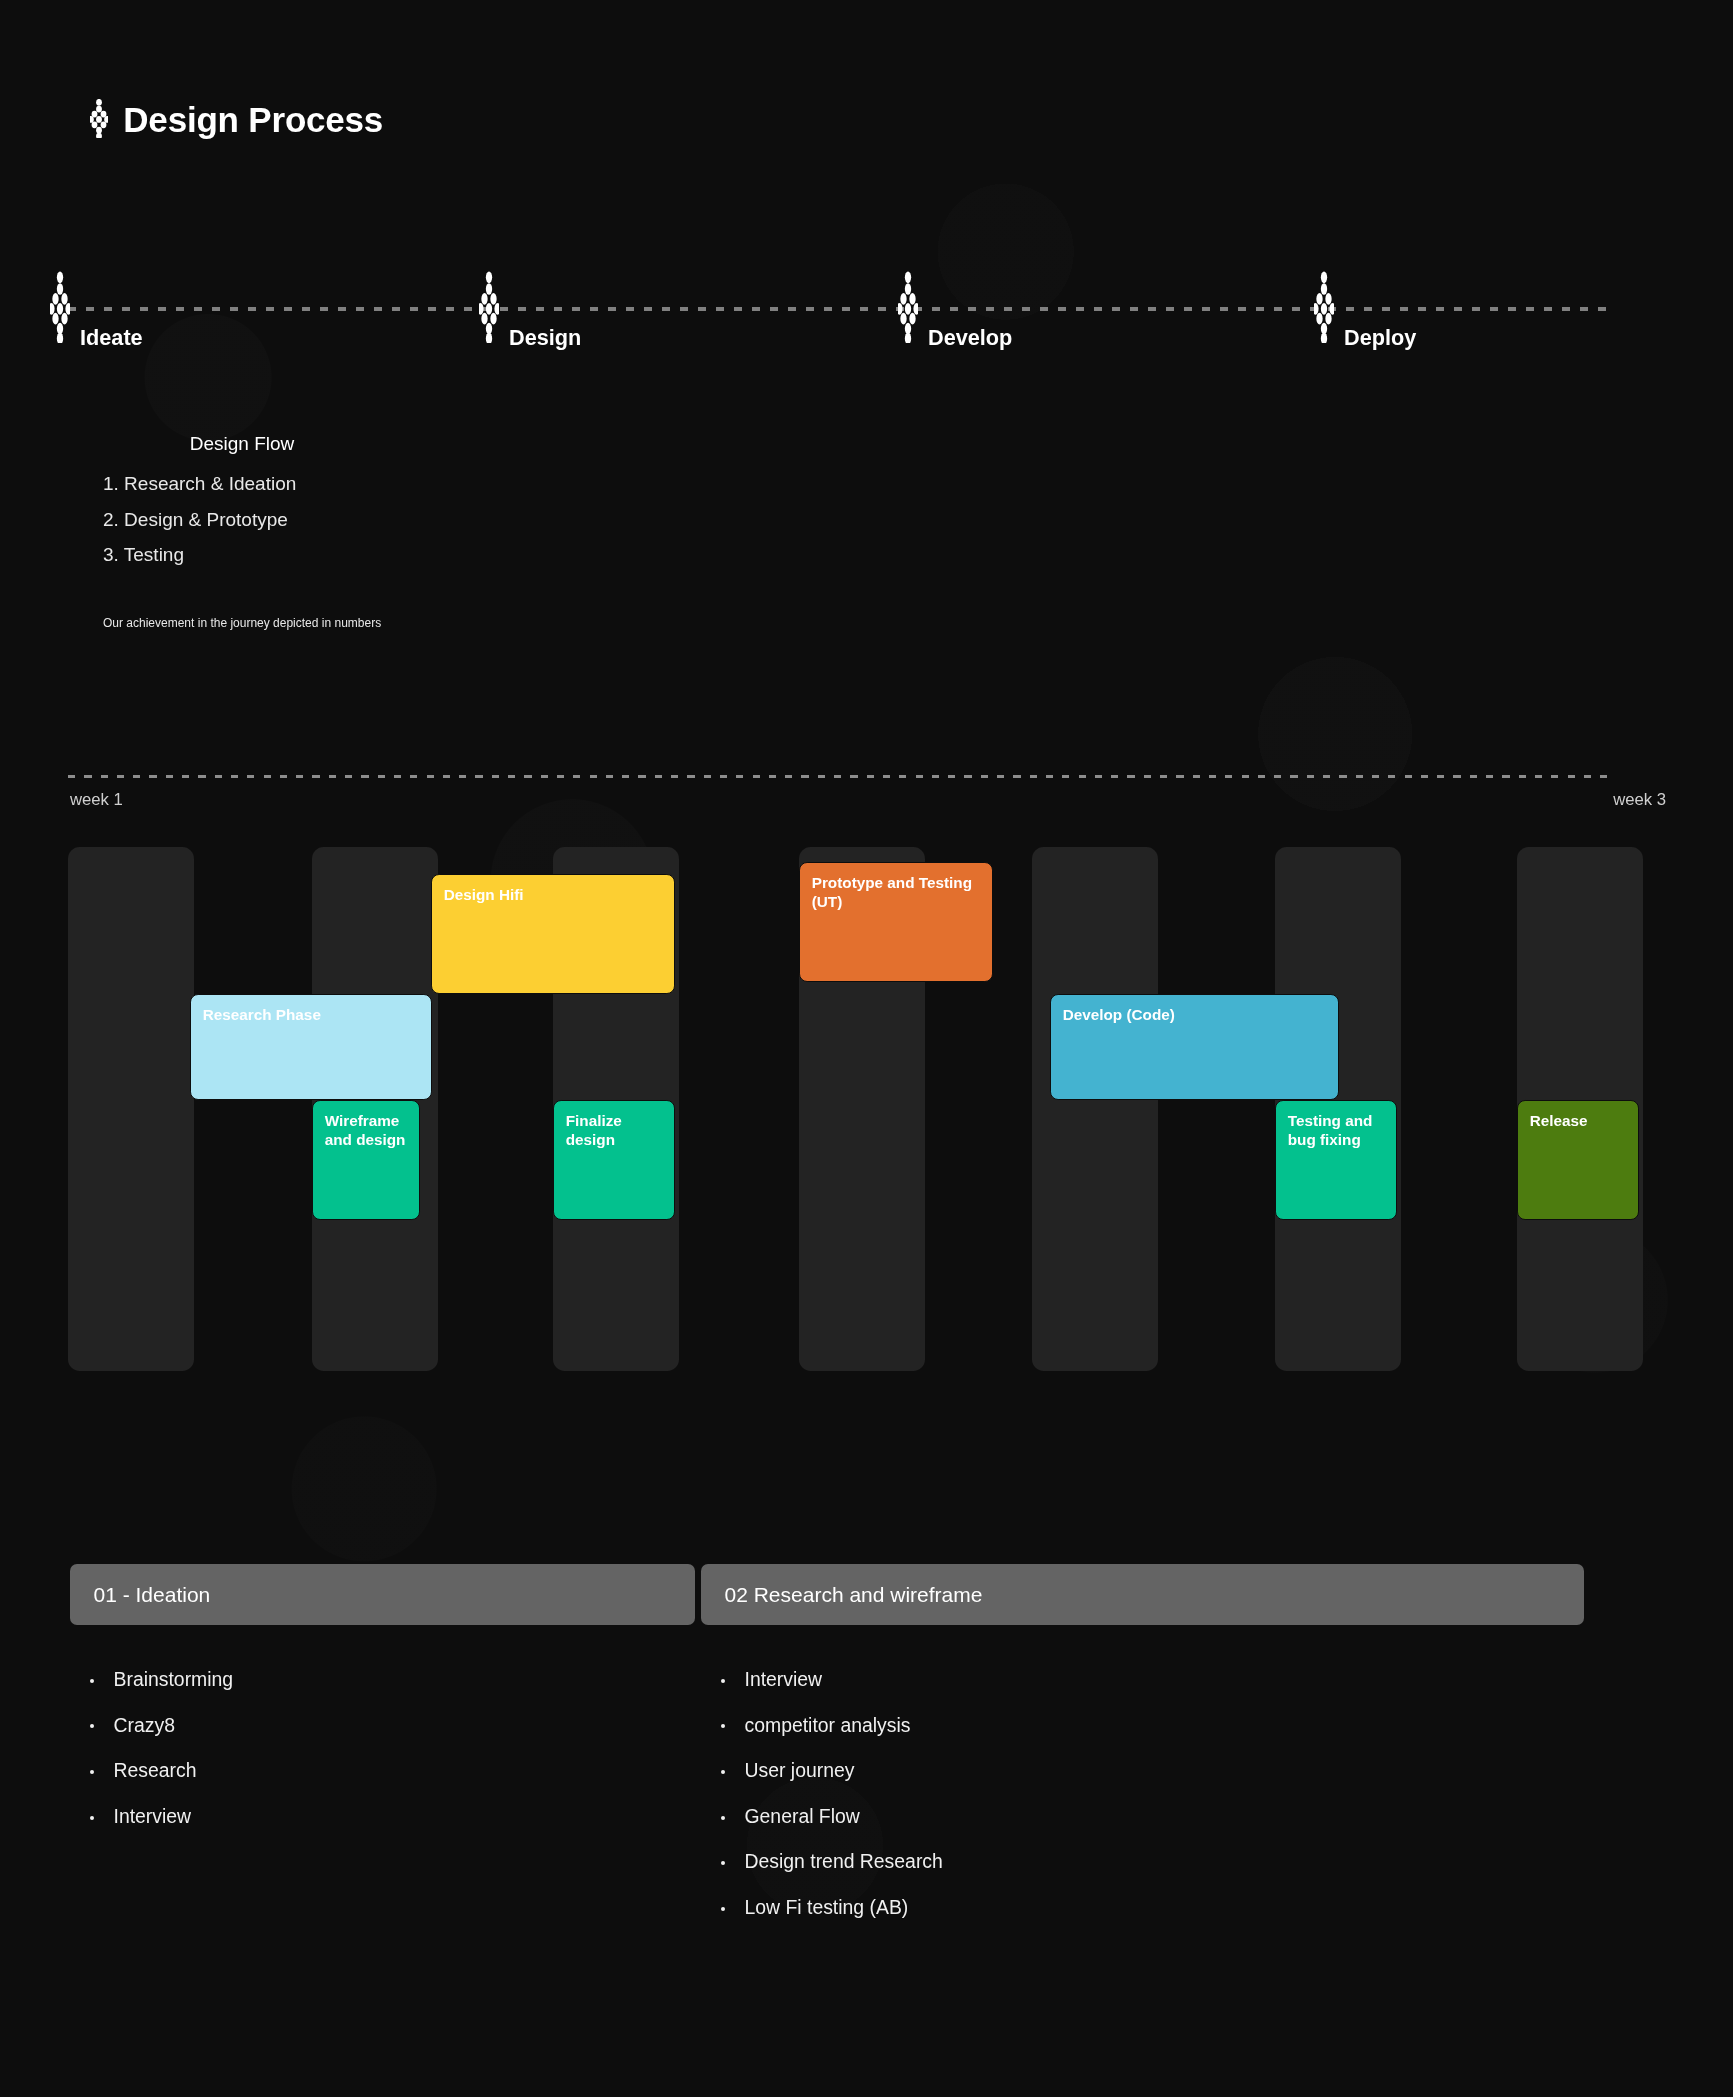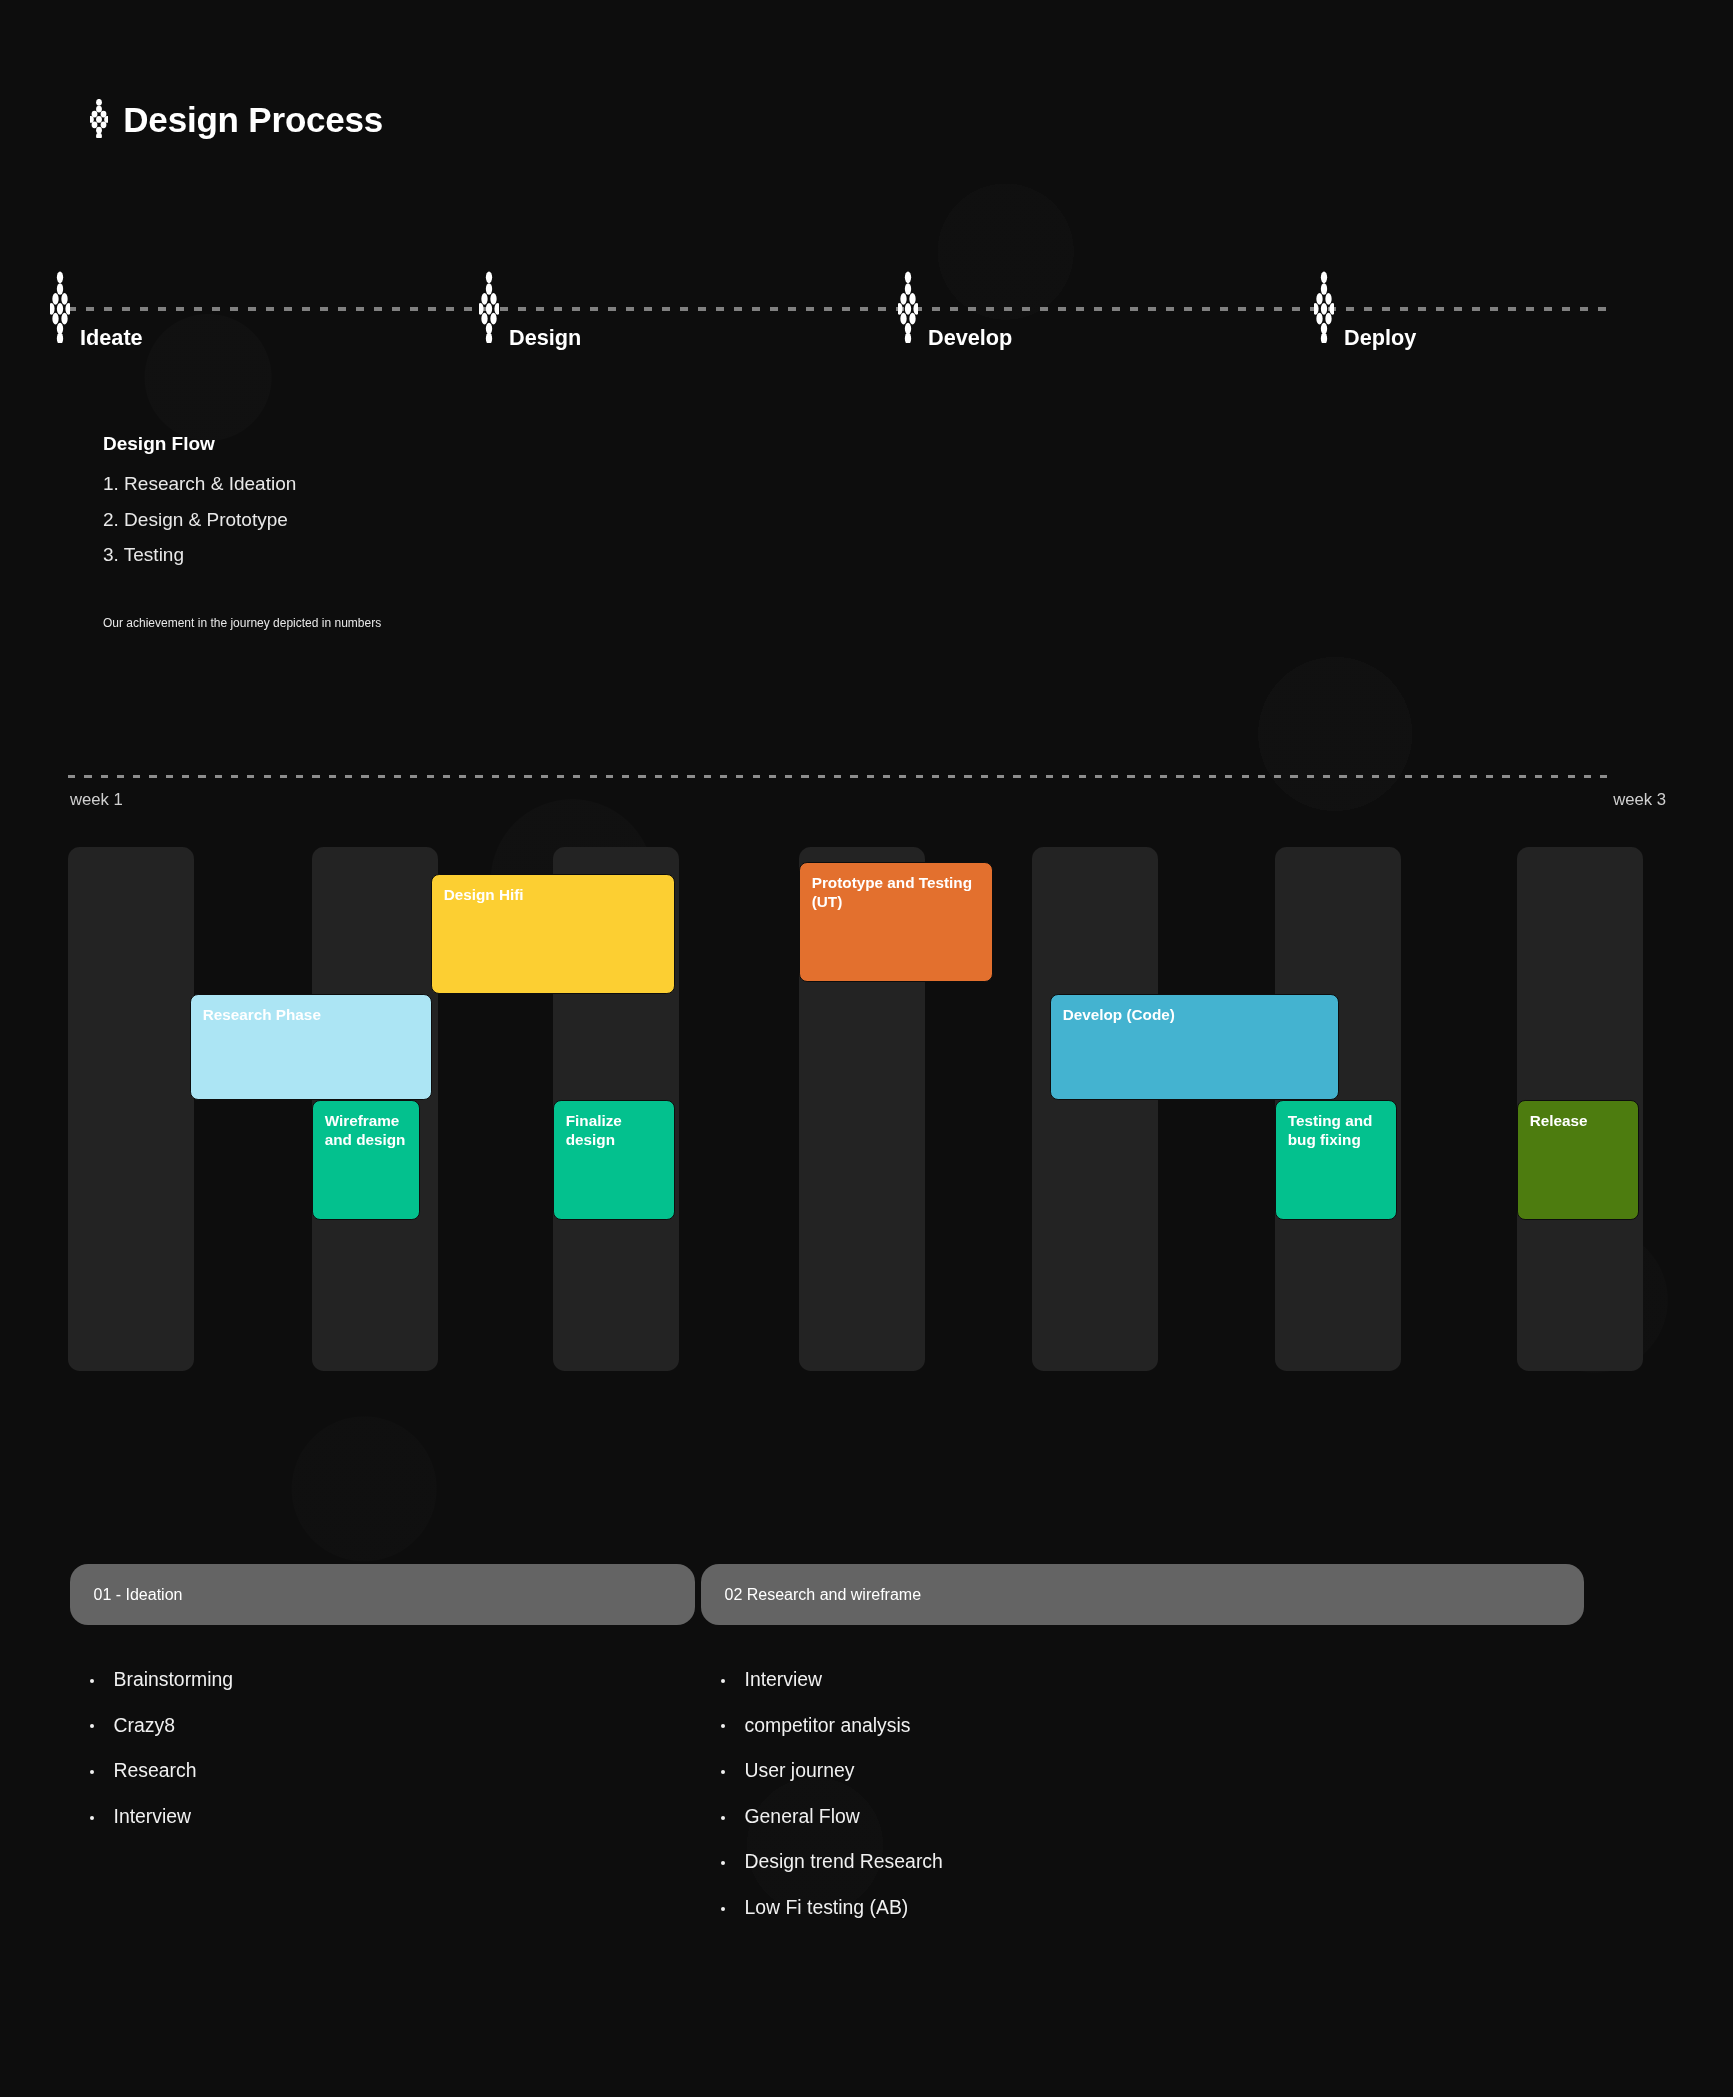--- a/index.html
+++ b/index.html
@@ -93,22 +93,23 @@
 
   
   .flow-block {
     position: absolute;
     left: 103px;
     top: 433px;
   }
   .flow-title {
     color: #ffffff;
     font-size: 19px;
-    font-weight: bold;
+    font-weight: normal;
     margin-bottom: 18px;
+    text-align: center;
   }
   .flow-item {
     color: #e8e8e8;
     font-size: 19px;
     font-weight: 300;
     margin-bottom: 13.5px;
     white-space: nowrap;
   }
   .flow-note {
     color: #e8e8e8;
@@ -172,27 +173,27 @@
   }
   .bar.lite { font-weight: 600; }
 
   
   .section {
     position: absolute;
     top: 1564px;
   }
   .section-header {
     background: #646464;
-    border-radius: 18px;
+    border-radius: 7px;
     height: 61px;
     display: flex;
     align-items: center;
     padding-left: 23.5px;
     color: #ffffff;
-    font-size: 16px;
+    font-size: 21px;
     font-weight: 500;
   }
   .section-list {
     margin-top: 43px;
     padding-left: 20px;
   }
   .section-list li {
     list-style: none;
     color: #f0f0f0;
     font-size: 19.4px;

